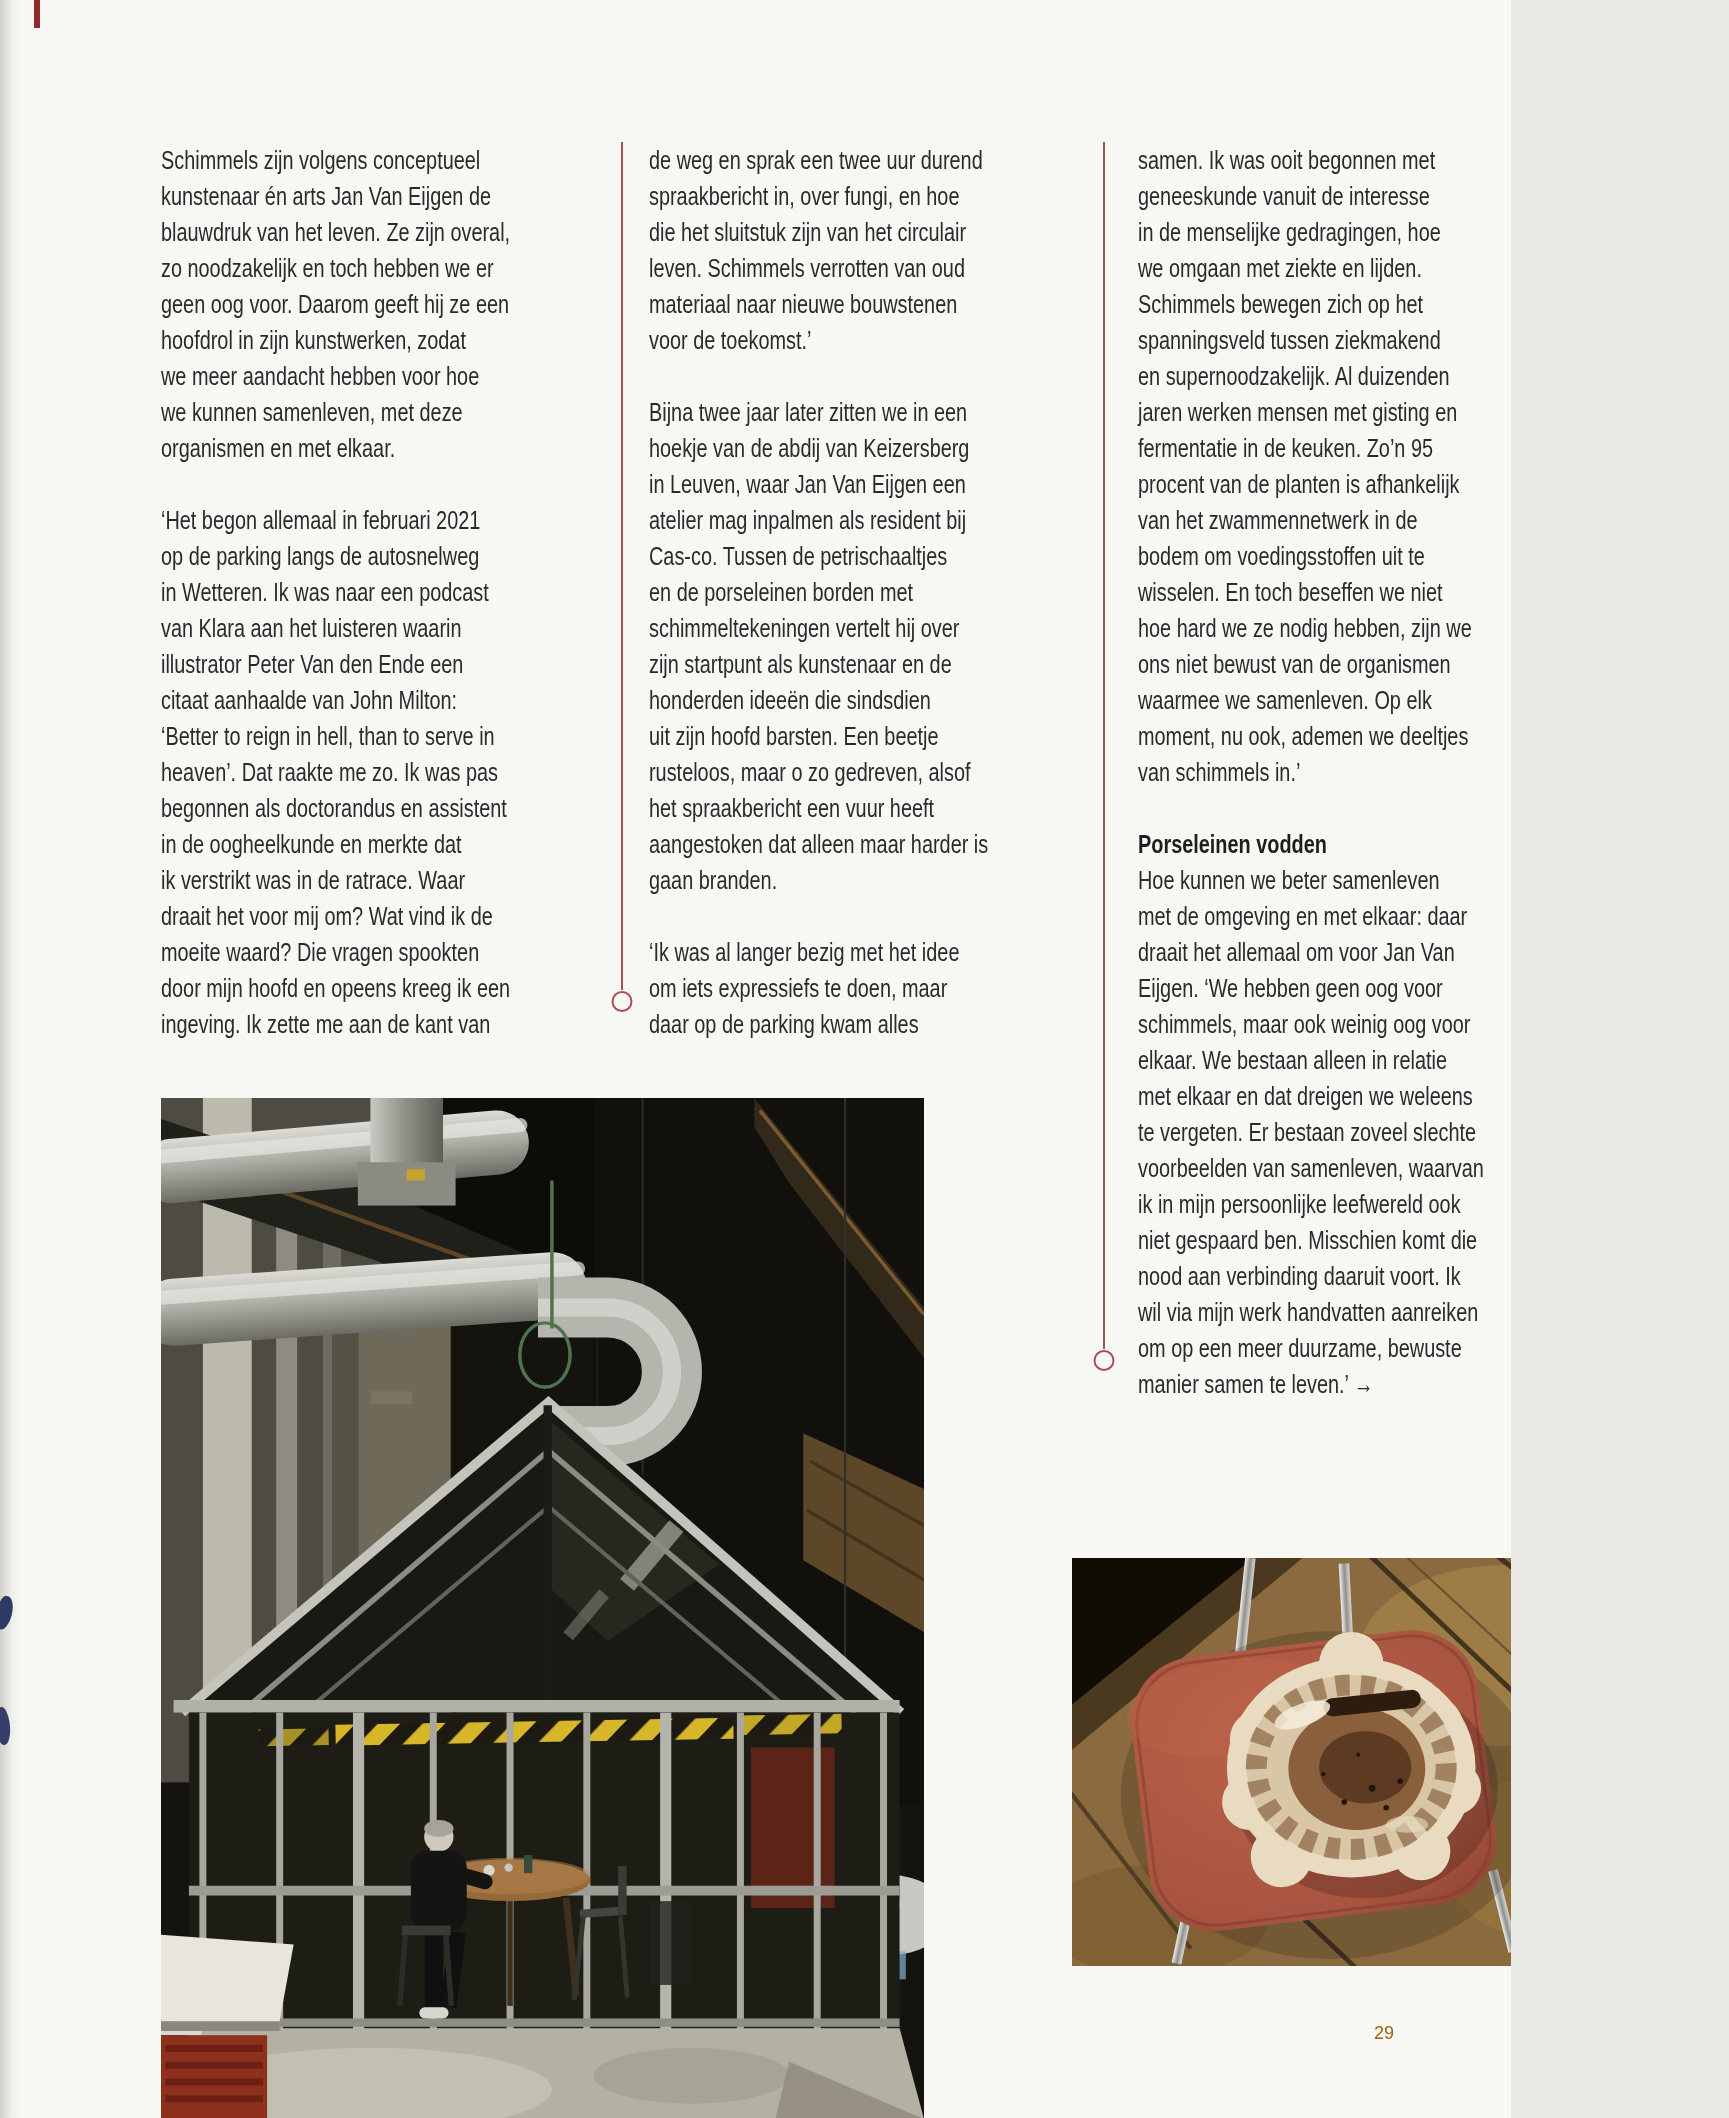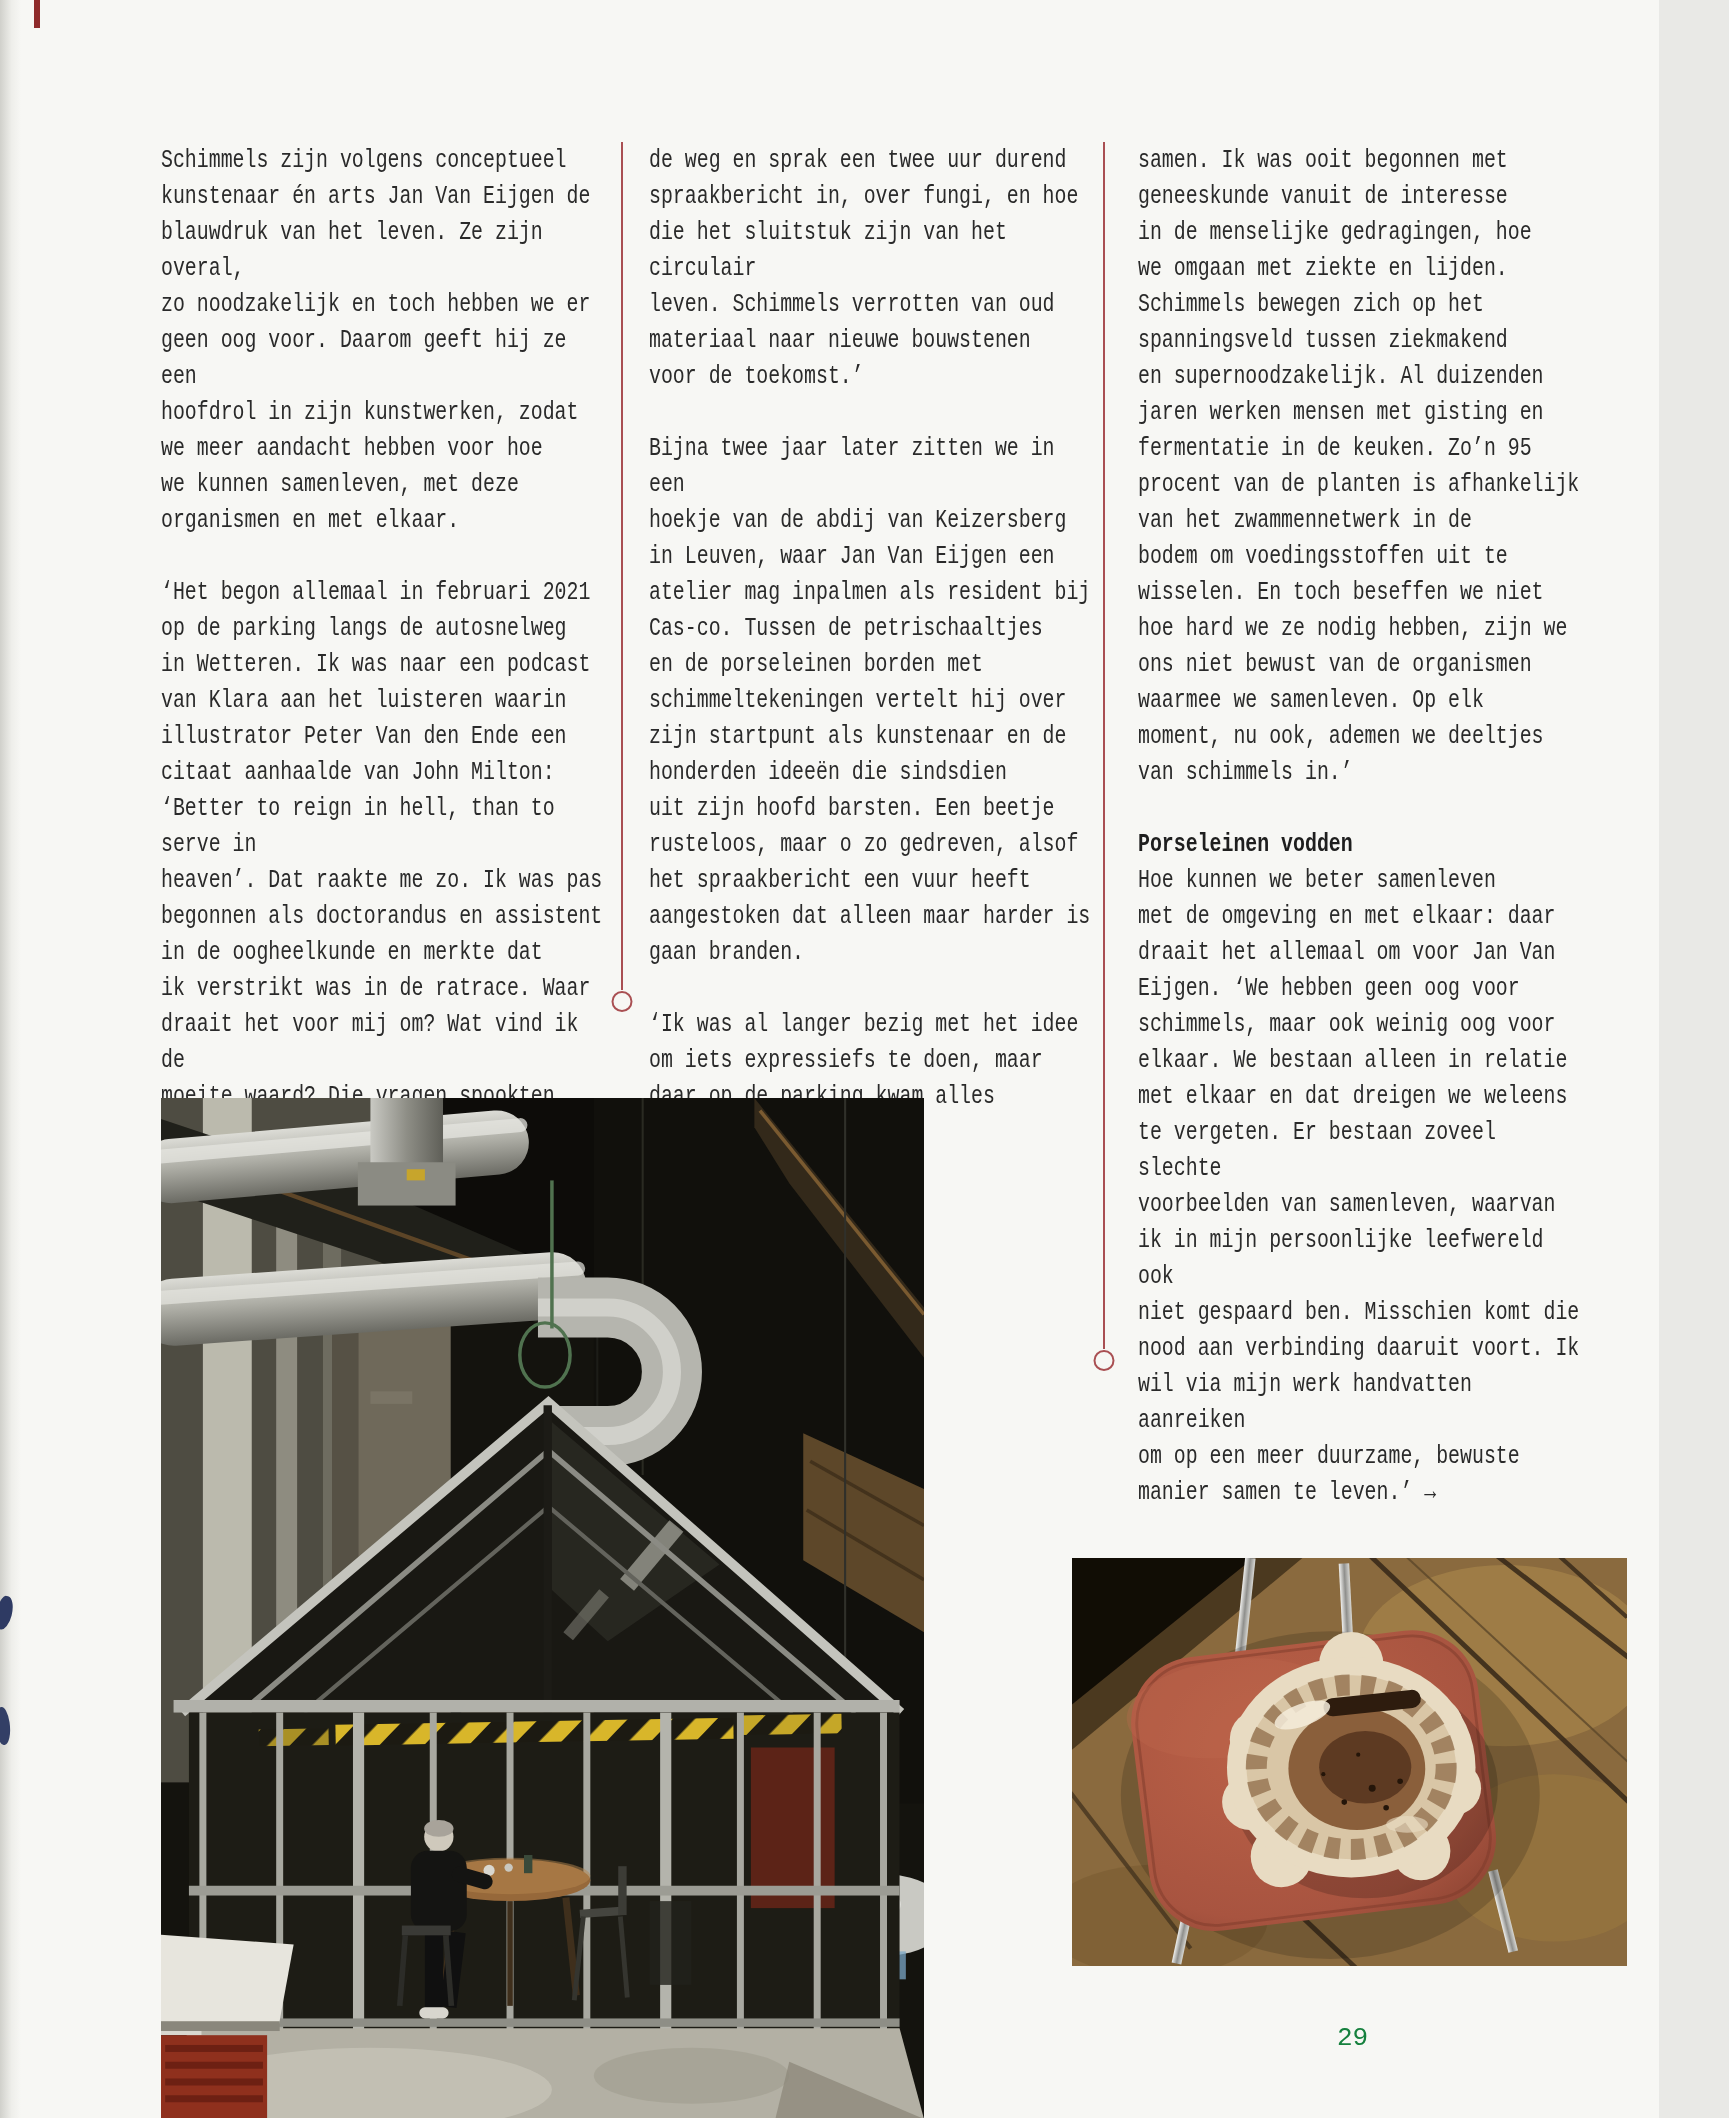--- a/index.html
+++ b/index.html
@@ -1,20 +1,20 @@
 <!DOCTYPE html>
 <html style="font-size:11.2px"><head>
 <meta charset="utf-8">
 <style>
   html,body{margin:0;padding:0;background:#e9e9e6;}
   .page{
     position:relative;
-    width:1659px;height:2119px;
+    width:1511px;height:2119px;
     background:#f7f7f4;
-    font-family:Liberation Mono, monospace;
+    font-family:Liberation Sans, sans-serif;
     color:#262626;
     overflow:hidden;
   }
   .scan-edge{position:absolute;left:0;top:0;width:21px;height:100%;
     background:linear-gradient(to right,#d2d2cd,#ececе8 55%,rgba(247,247,244,0));
     background:linear-gradient(to right,#d2d2cd,#ececе8 55%,rgba(247,247,244,0));
   }
   .scan-edge{background:linear-gradient(to right,#d0d0cb,#eeeeea 55%,rgba(247,247,244,0));}
   .red-tick{position:absolute;left:34px;top:0;width:6.3px;height:28px;background:#8e2a2a;}
   .ink-a{position:absolute;left:-2.8px;top:1596px;width:15.4px;height:34px;background:#2e3a63;
@@ -46,21 +46,21 @@
     position:absolute;top:100%;left:50%;transform:translateX(-50%);
     margin-top:1.4px;width:21px;height:21px;box-sizing:border-box;
     border:2.8px solid #a94f52;border-radius:50%;background:transparent;display:block;
   }
 
   .photo{position:absolute;margin:0;padding:0;}
   .photo svg{display:block;width:100%;height:100%;}
   .photo-left{left:161px;top:1098px;width:763px;height:1021px;}
   .photo-right{left:1072px;top:1558px;width:555px;height:408px;}
 
-  .page-number{position:absolute;left:1337px;top:2023px;font-size:26px;color:#15803d;}
+  .page-number{position:absolute;left:1374px;top:2023px;font-size:18px;color:#a16207;}
 </style>
 </head>
 <body>
 
 <div class="page">
 
   <div class="scan-edge"></div>
   <div class="red-tick"></div>
   <div class="ink-a"></div>
   <div class="ink-b"></div>

